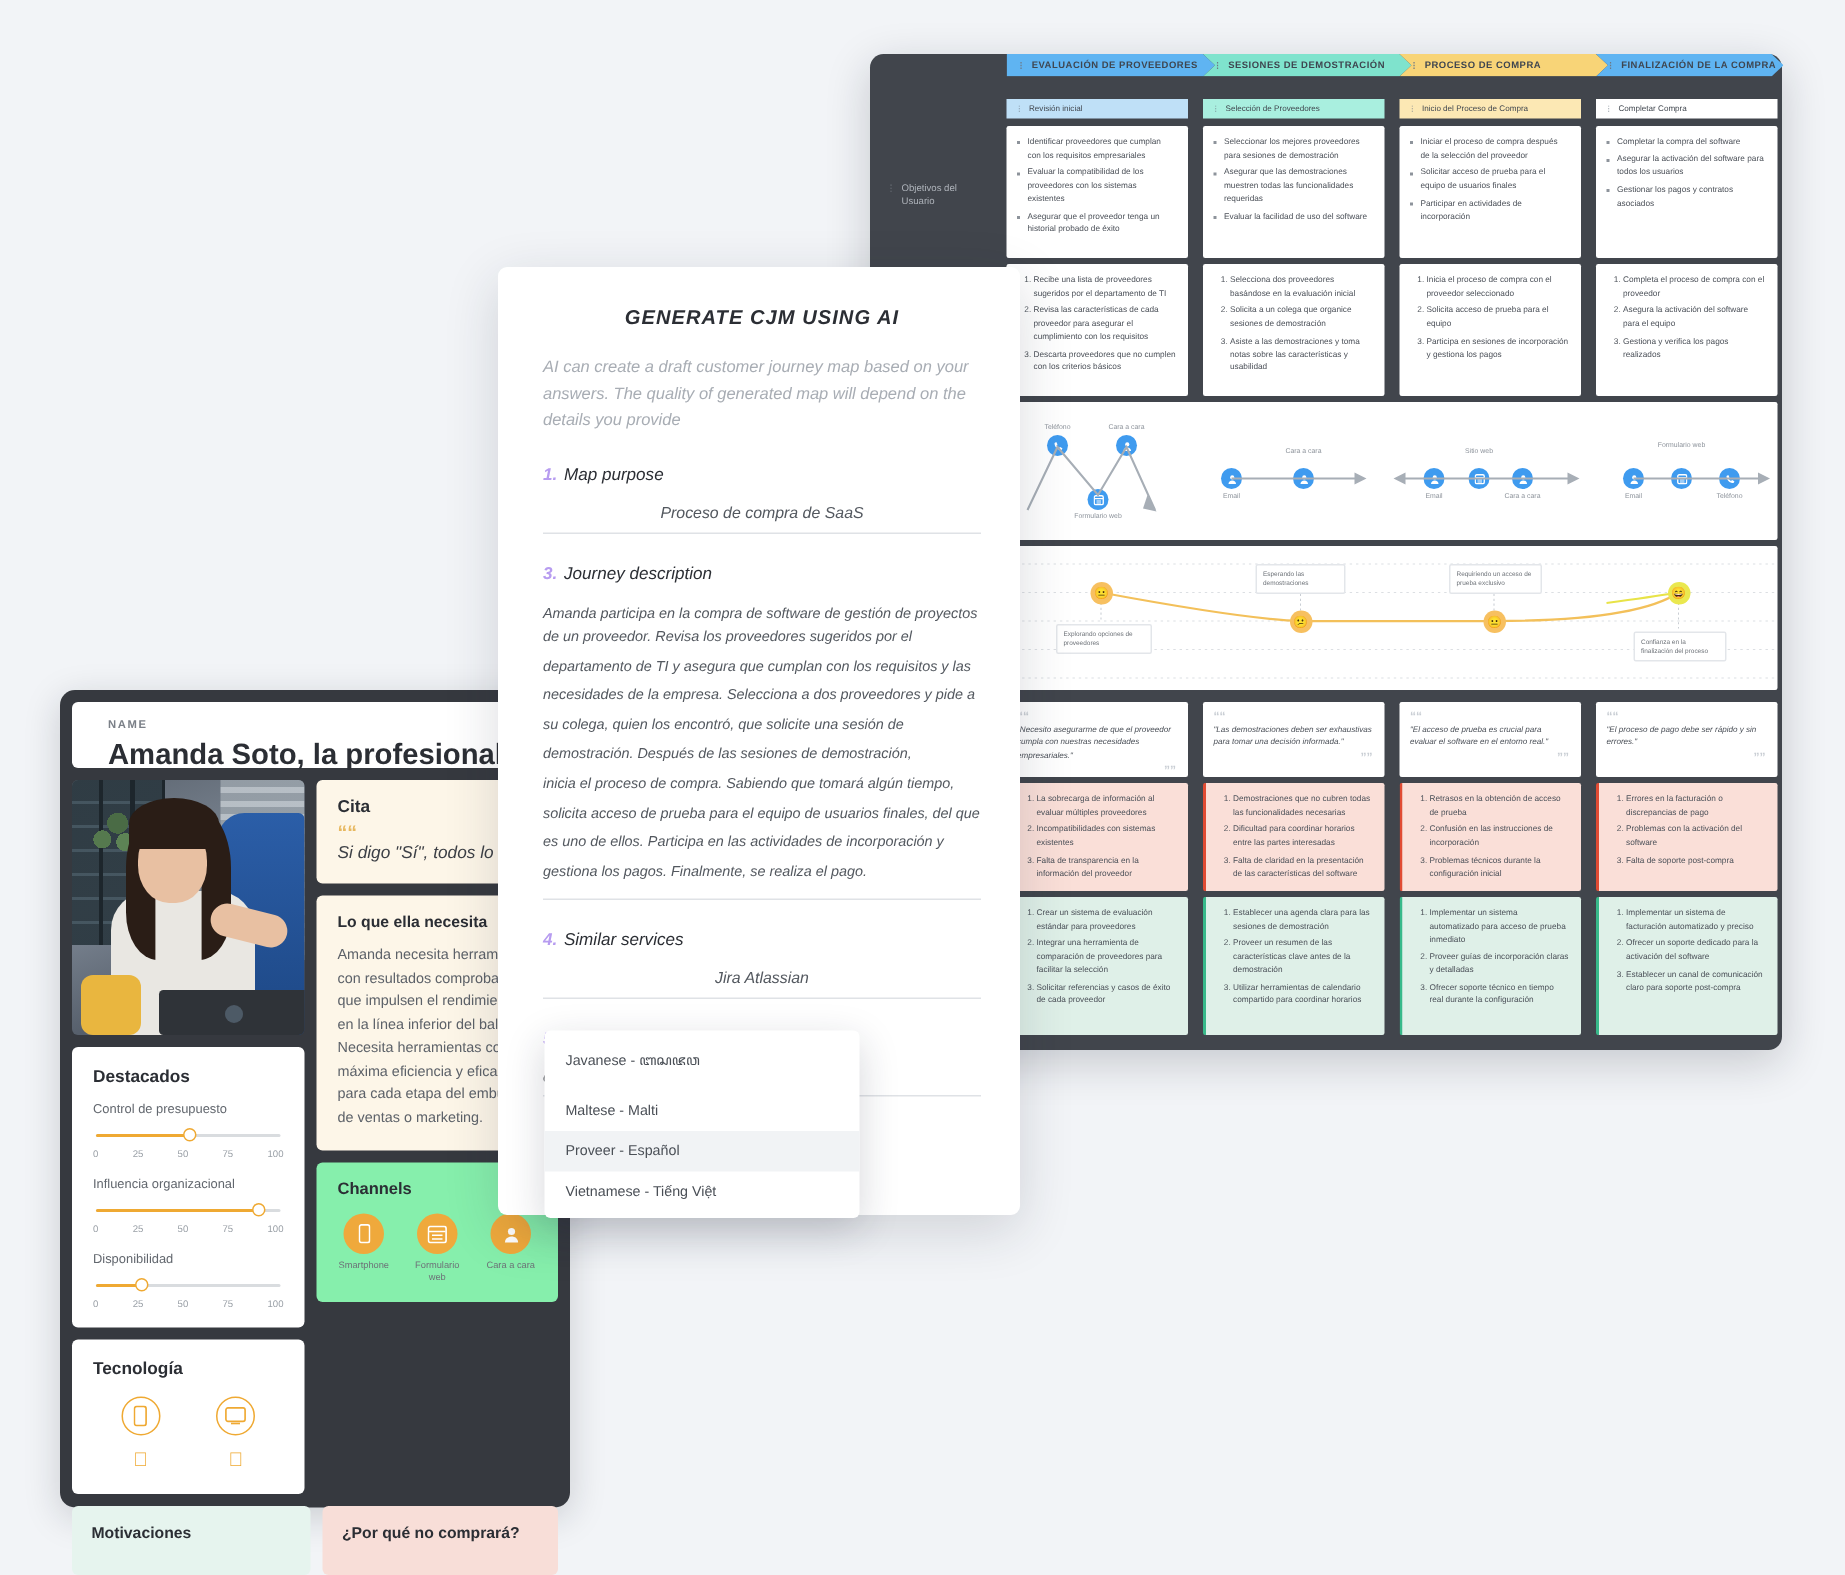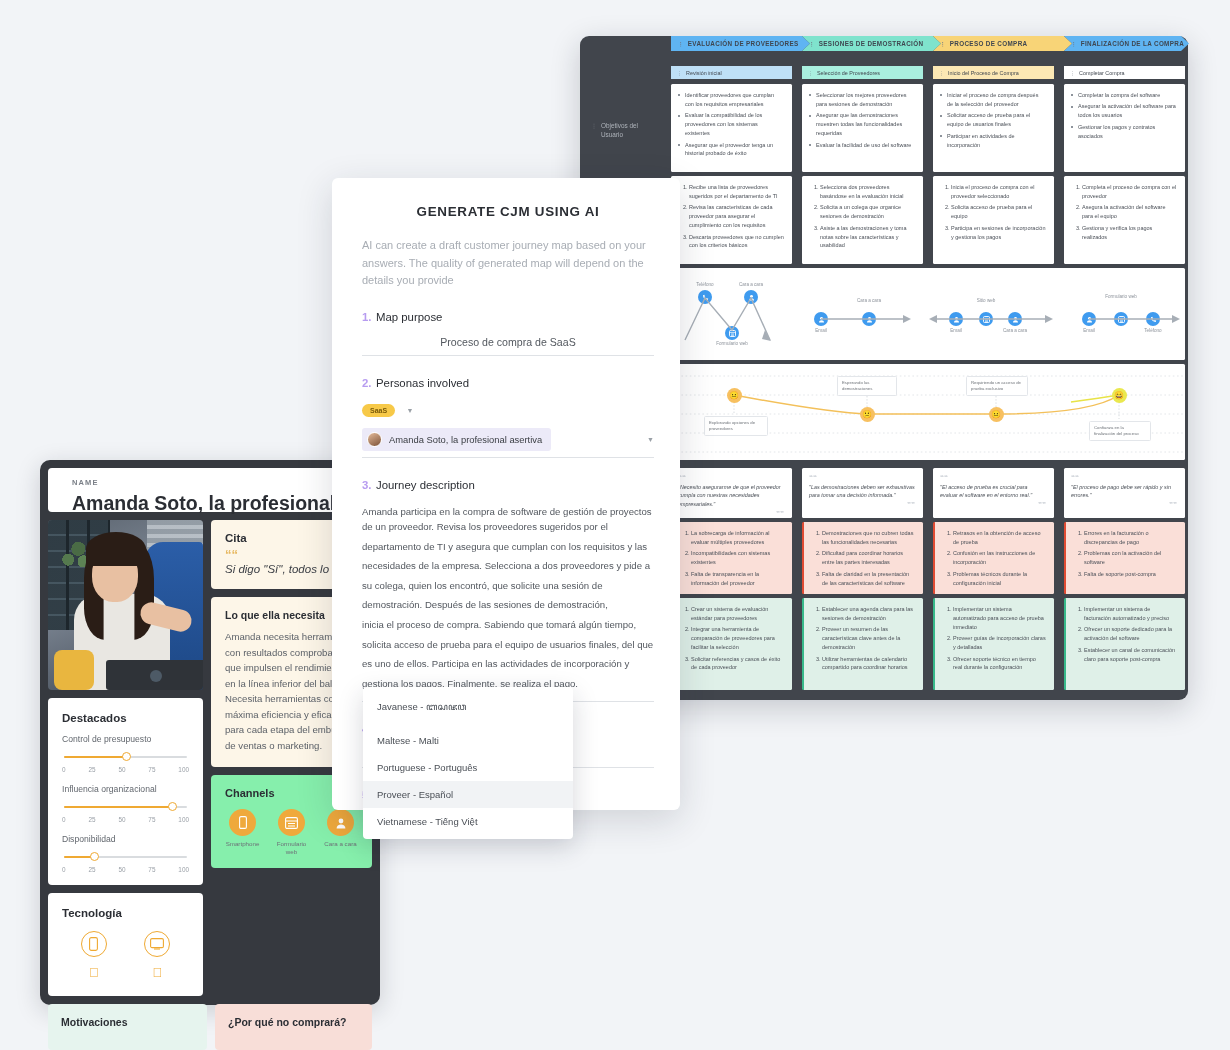--- a/index.html
+++ b/index.html
@@ -86,21 +86,21 @@
 
   #persona-bottom{ display:flex; gap:8px; margin-top:8px;}
   #persona-motiv{ width:163px; background:#e6f4ee; border-radius:4px; padding:12px 13px 14px;}
   #persona-nobuy{ width:161px; background:#f8ded8; border-radius:4px; padding:12px 13px 14px;}
   .p-b-title{ font-size:10.5px; font-weight:700; color:#2b2e34; margin-bottom:8px;}
 
   
   #ai-modal{
     position:absolute; left:332px; top:178px; width:348px; height:632px;
     background:#fff; border-radius:6px; box-shadow:0 10px 36px rgba(30,35,55,.16);
-    padding:26px 26px 0 30px; overflow:hidden;
+    padding:26px 26px 0 30px; overflow:hidden;font-style:italic;
   }
   #ai-title{ text-align:center; font-size:13.4px; font-weight:700; letter-spacing:.7px; color:#2b2e34; white-space:nowrap;}
   #ai-sub{ margin-top:18px; font-size:11px; line-height:1.6; color:#a8adb4;}
   .ai-field{ margin-top:17px;}
   .ai-num{ color:#b79cf0; font-weight:700; font-size:11.4px;}
   .ai-lbl{ font-size:11.4px; color:#2b2e34;}
   .ai-input{ margin-top:11px; border-bottom:1px solid #dfe2e6; padding-bottom:7px; font-size:10.6px; color:#53585f;text-align:center;}
   .ai-tag{ display:inline-block; background:#f7c948; color:#7a5a08; font-size:7px; font-weight:700; border-radius:8px; padding:3px 8px; vertical-align:middle;}
   .ai-caret{ display:inline-block; margin-left:7px; color:#9aa0a7; font-size:7px; vertical-align:middle;}
   .ai-persona-row{ margin-top:9px; display:flex; align-items:center; border-bottom:1px solid #dfe2e6; padding-bottom:6px;}
@@ -654,35 +654,20 @@
 <div id="ai-modal">
   <div id="ai-title">GENERATE CJM USING AI</div>
   <div id="ai-sub">AI can create a draft customer journey map based on your answers. The quality of generated map will depend on the details you provide</div>
 
   <div class="ai-field">
     <span class="ai-num">1.</span>
     <span class="ai-lbl">Map purpose</span>
     <div class="ai-input">Proceso de compra de SaaS</div>
   </div>
 
-  <div class="ai-field">
-    <span class="ai-num">2.</span>
-    <span class="ai-lbl">Personas involved</span>
-    <div style="margin-top:10px;">
-      <span class="ai-tag">SaaS</span>
-      <span class="ai-caret">▼</span>
-    </div>
-    <div class="ai-persona-row">
-      <span class="ai-persona-chip">
-        <span class="ai-av"></span>
-        <span class="ai-chip-txt">Amanda Soto, la profesional asertiva</span>
-      </span>
-      <span style="margin-left:auto;color:#9aa0a7;font-size:7px;">▼</span>
-    </div>
-  </div>
 
   <div class="ai-field">
     <span class="ai-num">3.</span>
     <span class="ai-lbl">Journey description</span>
     <div class="ai-desc" style="border-bottom:1px solid #dfe2e6;padding-bottom:6px;">
       <p>Amanda participa en la compra de software de gestión de proyectos de un proveedor. Revisa los proveedores sugeridos por el</p>
       <p>departamento de TI y asegura que cumplan con los requisitos y las</p>
       <p>necesidades de la empresa. Selecciona a dos proveedores y pide a</p>
       <p>su colega, quien los encontró, que solicite una sesión de</p>
       <p>demostración. Después de las sesiones de demostración,</p>
@@ -704,16 +689,15 @@
     <span class="ai-lbl">Language for generation</span>
     <div id="ai-lang-input">
       <span>es</span><span class="caret"></span>
     </div>
   </div>
 </div>
 
 <div id="lang-dropdown">
   <div class="lang-opt">Javanese - ꦧꦱꦗꦮ</div>
   <div class="lang-opt">Maltese - Malti</div>
-  <div class="lang-opt">Portuguese - Português</div>
   <div class="lang-opt sel">Proveer - Español</div>
   <div class="lang-opt">Vietnamese - Tiếng Việt</div>
 </div>
 
 </body></html>

